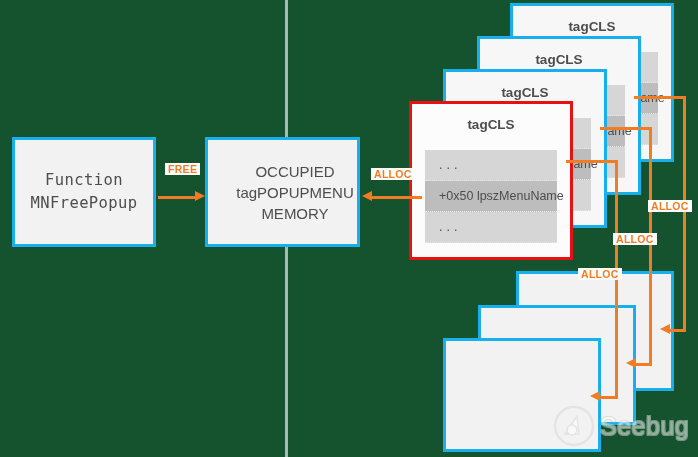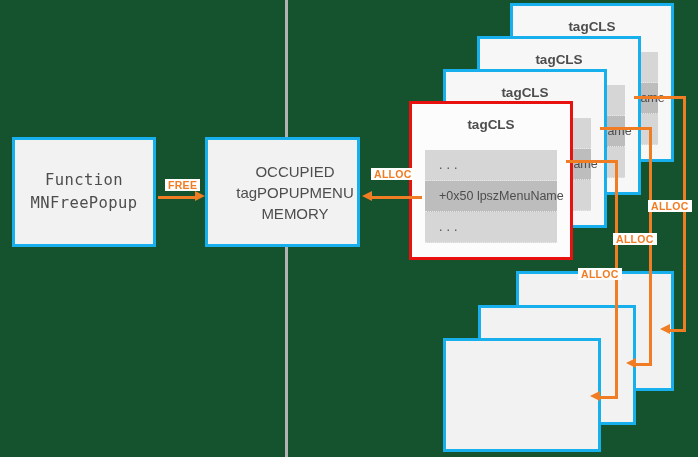--- a/index.html
+++ b/index.html
@@ -228,21 +228,21 @@
   </div>
 
   <div class="box mem-box" style="left:205px; top:137px; width:155px; height:110px;">
     <div class="box-label">OCCUPIED
 tagPOPUPMENU
 MEMORY</div>
   </div>
 
   <div class="hline" style="left:158px; top:196px; width:38px;"></div>
   <div class="arrow right" style="left:195px; top:191px;"></div>
-  <div class="edge-label" style="left:165px; top:179px;">FREE</div>
+  <div class="edge-label" style="left:165px; top:163px;">FREE</div>
 
   <div class="hline" style="left:372px; top:196px; width:50px;"></div>
   <div class="arrow left" style="left:362px; top:191px;"></div>
   <div class="edge-label" style="left:371px; top:168px;">ALLOC</div>
 
   <div class="hline" style="left:566px; top:160px; width:52px;"></div>
   <div class="vline" style="left:615px; top:160px; height:238px;"></div>
   <div class="hline" style="left:598px; top:396px; width:20px;"></div>
   <div class="arrow left" style="left:590px; top:391px;"></div>
   <div class="edge-label" style="left:578px; top:268px;">ALLOC</div>
@@ -254,14 +254,22 @@
   <div class="edge-label" style="left:613px; top:233px;">ALLOC</div>
 
   <div class="vline" style="left:649px; top:330px; height:35px;"></div>
 
   <div class="hline" style="left:634px; top:96px; width:52px;"></div>
   <div class="vline" style="left:683px; top:96px; height:235px;"></div>
   <div class="hline" style="left:668px; top:329px; width:18px;"></div>
   <div class="arrow left" style="left:660px; top:324px;"></div>
   <div class="edge-label" style="left:648px; top:200px;">ALLOC</div>
 
+  <div class="watermark">
+    <svg width="44" height="44" viewBox="0 0 44 44">
+      <circle cx="22" cy="22" r="19" fill="none" stroke="#d9d9d9" stroke-width="2.5"></circle>
+      <path d="M13 30 L25 12 L27 30 Z" fill="#ffffff" stroke="#d9d9d9" stroke-width="1.5"></path>
+      <circle cx="20" cy="26" r="5" fill="#ffffff" stroke="#d9d9d9" stroke-width="1.5"></circle>
+    </svg>
+    <span class="wm-text">Seebug</span>
+  </div>
 
 </div>
 
 </body></html>

